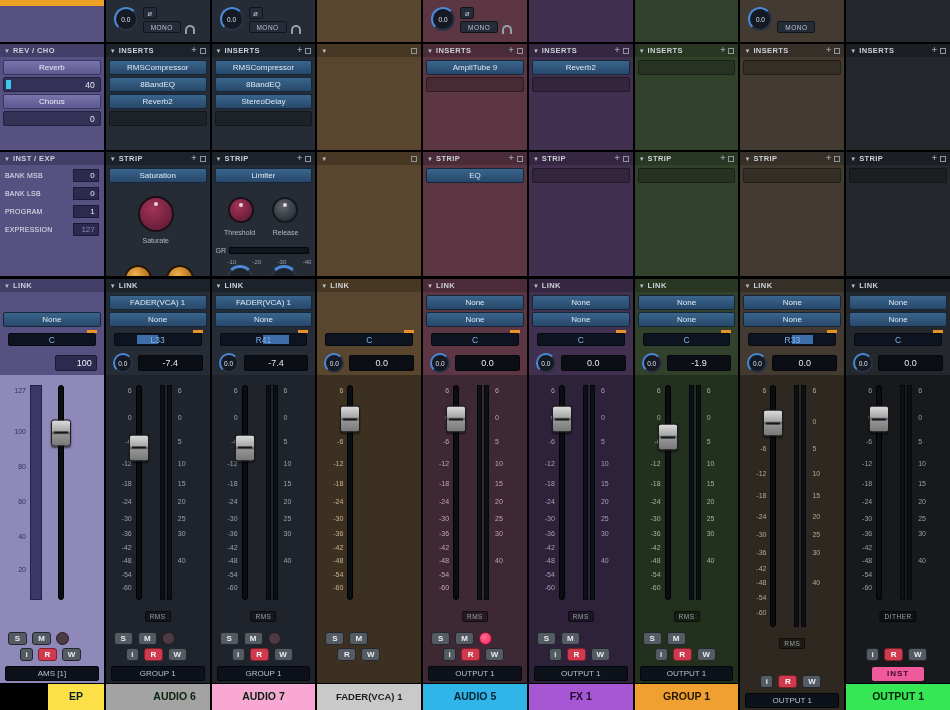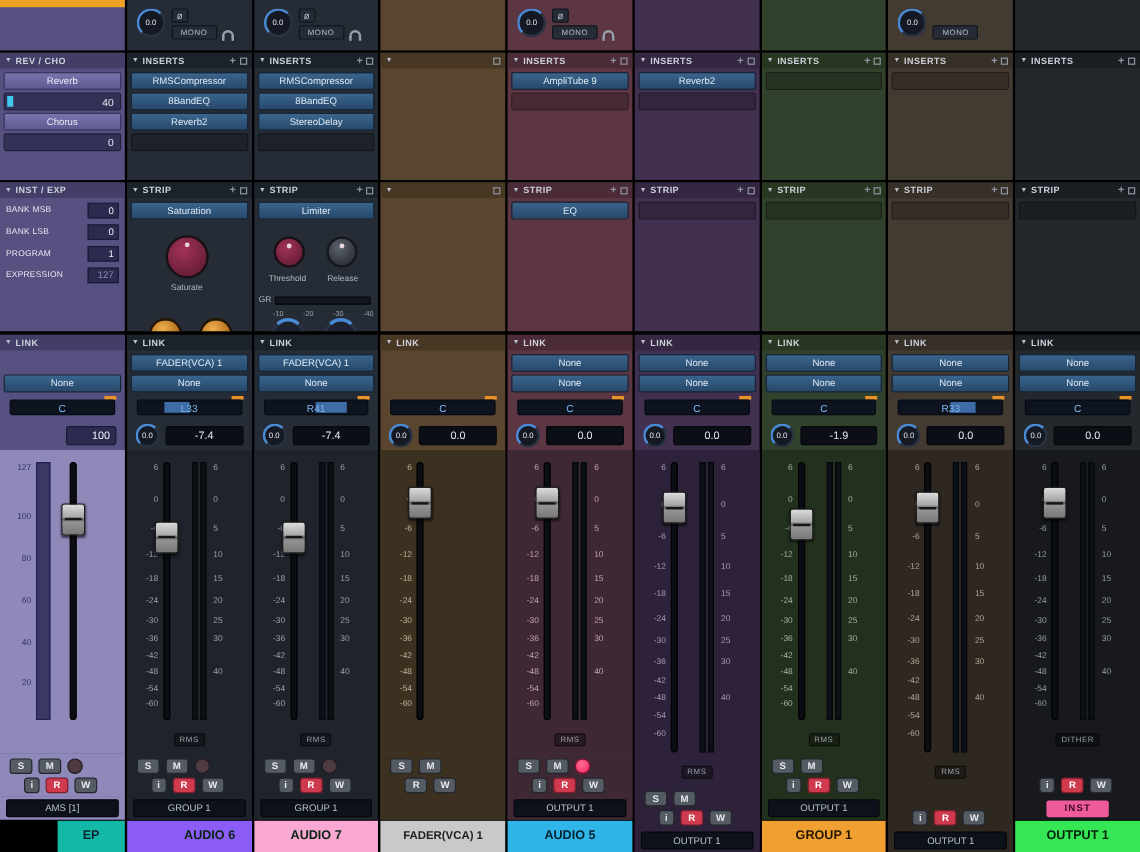--- a/index.html
+++ b/index.html
@@ -188,21 +188,21 @@
         <div class="btn-row second">
           <span class="sq i">i</span>
           <span class="sq read">R</span>
           <span class="sq">W</span>
         </div>
       </div>
       <div class="routing-row">
         <div class="routing-box">AMS [1]</div>
       </div>
     </div>
-    <div class="name-label" style="background-color: #14b8a6; color: rgb(7, 36, 46); margin-left: 48px;">EP</div>
+    <div class="name-label" style="background-color: #fde047; color: rgb(7, 36, 46); margin-left: 48px;">EP</div>
   </div>
 
   <div class="channel" style="--sec: #262c35; --hdr: #1c222a; --fad: #1f242c;">
     <div class="sec top-sec">
       <div class="gain-wrap">
         <div class="knob knob-24">
             <span>0.0</span>
           </div>
         <div class="gain-right">
           <div class="g-row">
@@ -316,21 +316,21 @@
         <div class="btn-row second">
           <span class="sq i">i</span>
           <span class="sq read">R</span>
           <span class="sq">W</span>
         </div>
       </div>
       <div class="routing-row">
         <div class="routing-box">GROUP 1</div>
       </div>
     </div>
-    <div class="name-label" style="background-color: #8b5cf6; color: rgb(7, 35, 15); padding-left: 36px;">AUDIO 6</div>
+    <div class="name-label" style="background-color: #a3a3a3; color: rgb(7, 35, 15); padding-left: 36px;">AUDIO 6</div>
   </div>
 
   <div class="channel" style="--sec: #262c35; --hdr: #1c222a; --fad: #1f242c;">
     <div class="sec top-sec">
       <div class="gain-wrap">
         <div class="knob knob-24">
             <span>0.0</span>
           </div>
         <div class="gain-right">
           <div class="g-row">
@@ -750,20 +750,21 @@
         <div class="btn-row second">
           <span class="sq i">i</span>
           <span class="sq read">R</span>
           <span class="sq">W</span>
         </div>
       </div>
       <div class="routing-row">
         <div class="routing-box">OUTPUT 1</div>
       </div>
     </div>
+    <div class="name-label" style="background-color: rgb(167, 87, 212); color: rgb(31, 11, 43);">FX 1</div>
   </div>
 
   <div class="channel" style="--sec: #32412c; --hdr: #283622; --fad: #22301d;">
     <div class="sec top-sec"></div>
     <div class="sec inserts-sec">
       <div class="sec-hdr">
         <span class="tri">▼</span>
         <span class="sec-title">INSERTS</span>
         <span class="hdr-ic">
             <span class="ic-plus">+</span>

